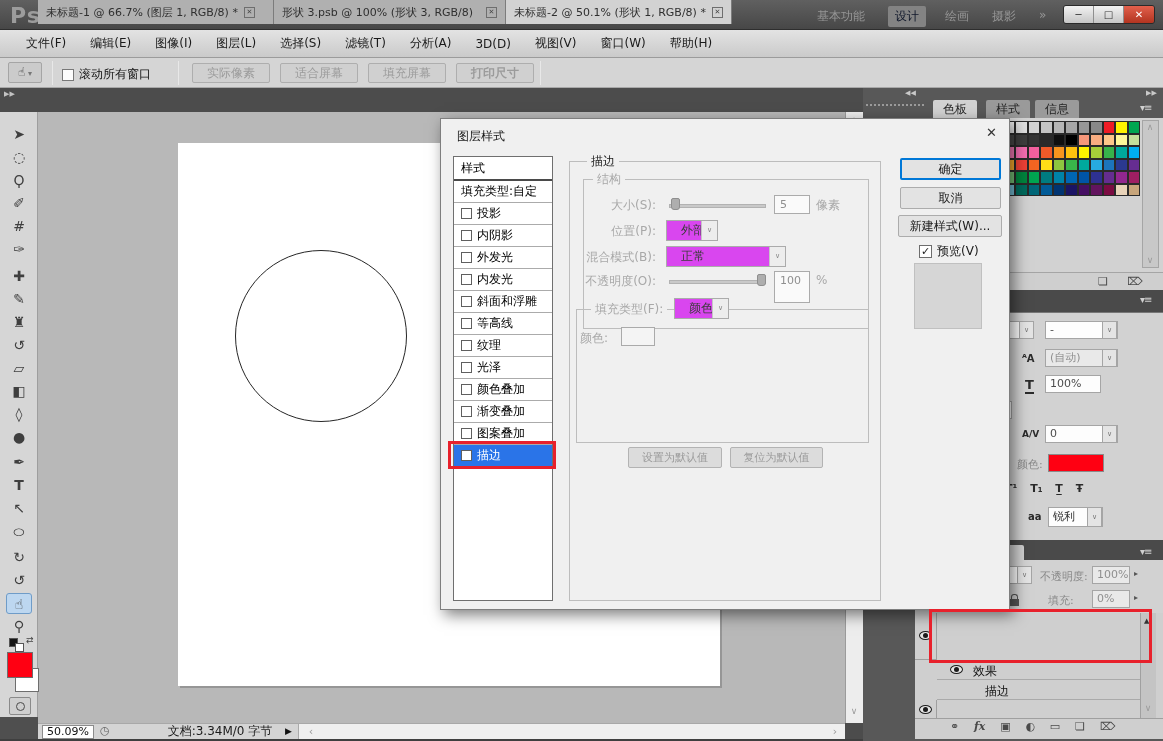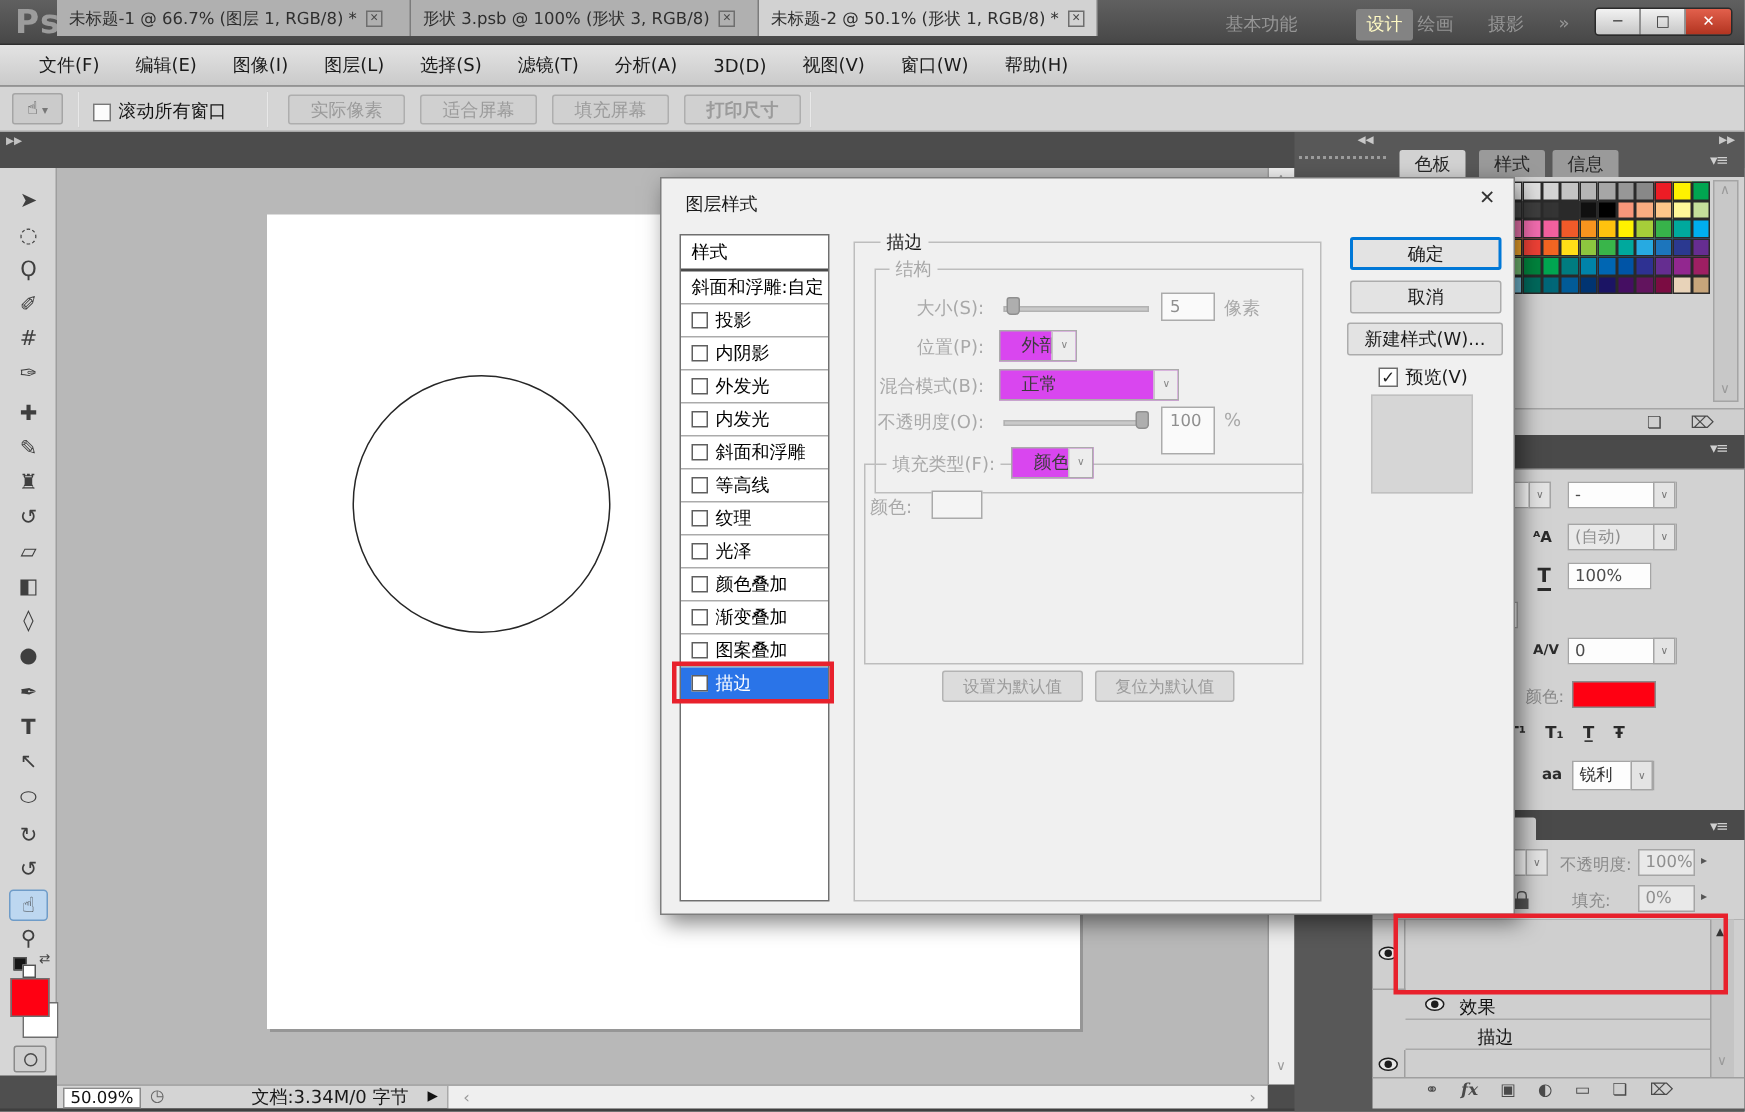--- a/index.html
+++ b/index.html
@@ -7,21 +7,21 @@
   body { font-family:"DejaVu Sans","Liberation Sans",sans-serif; font-size:12px; background:#4c4c4c; position:relative; }
   .abs { position:absolute; }
 
   
   #titlebar { left:0; top:0; width:1163px; height:30px; background:linear-gradient(#606060,#474747); border-bottom:1px solid #2e2e2e; }
   #ps-logo { left:10px; top:3px; font-size:22px; font-weight:bold; color:#9c9c9c; letter-spacing:1px; }
   .tb-mini { top:7px; height:17px; padding:0 5px; line-height:15px; font-size:10px; color:#4b4b4b; background:#5e5e5e; border:1px solid #4a4a4a; border-radius:2px; }
   .tb-ico { top:7px; color:#b2b2b2; font-size:12px; }
   .tb-zoom { color:#868686; font-size:11px; }
   .ws { top:6px; font-size:12px; color:#969696; padding:2px 7px; }
-  .ws.active { background:#838383; color:#fef9c3; border-radius:2px;margin-left:16px; }
+  .ws.active { background:#838383; color:#0f172a; border-radius:2px; }
   #win-controls { right:8px; top:5px; height:19px; display:flex; border:1px solid #2a2a2a; border-radius:3px; overflow:hidden; }
   .winbtn { width:30px; height:17px; background:linear-gradient(#f2f2f2,#c6c6c6); color:#333; font-size:10px; line-height:17px; text-align:center; border-right:1px solid #8f8f8f; }
   .winbtn.close { background:linear-gradient(#e2604c,#b23420); color:#fff; font-weight:bold; border-right:none; }
 
   
   #menubar { left:0; top:30px; width:1163px; height:28px; background:linear-gradient(#e3e3e3,#cacaca); border-bottom:1px solid #9b9b9b; display:flex; align-items:center; padding-left:14px; }
   .menu-item { color:#1a1a1a; padding:4px 12px; white-space:nowrap; }
 
   
   #optionsbar { left:0; top:58px; width:1163px; height:30px; background:#d5d5d5; border-bottom:1px solid #a8a8a8; }
@@ -183,21 +183,21 @@
   <div class="abs vsep" style="left:540px;" data-name="separator"></div>
 </div>
 
 <div class="abs" id="tabbar" data-name="document-tab-bar"></div>
 <div class="abs" id="toolbar-grip" data-name="toolbar-collapse-icon">▶▶</div>
 <div class="abs" id="tab-strip" data-name="document-tabs">
   <div class="doc-tab" style="width:236px;" data-name="doc-tab-untitled-1">
     <span data-name="doc-tab-label">未标题-1 @ 66.7% (图层 1, RGB/8) *</span>
     <span class="tab-close" data-name="tab-close-icon">✕</span>
   </div>
-  <div class="doc-tab" style="width:232px;" data-name="doc-tab-shape3">
+  <div class="doc-tab" style="width:232px;justify-content:space-between;" data-name="doc-tab-shape3">
     <span data-name="doc-tab-label">形状 3.psb @ 100% (形状 3, RGB/8)</span>
     <span class="tab-close" data-name="tab-close-icon">✕</span>
   </div>
   <div class="doc-tab active" style="width:226px;" data-name="doc-tab-untitled-2">
     <span data-name="doc-tab-label">未标题-2 @ 50.1% (形状 1, RGB/8) *</span>
     <span class="tab-close" data-name="tab-close-icon">✕</span>
   </div>
 </div>
 
 <div class="abs" id="toolbar" data-name="tool-palette">
@@ -453,21 +453,21 @@
 </div>
 
 <div class="abs" id="dialog" data-name="layer-style-dialog">
   <span class="abs" id="dlg-title" data-name="dialog-title">图层样式</span>
   <span class="abs" id="dlg-close" data-name="dialog-close-icon">✕</span>
 
   <div class="abs" id="styles-list" data-name="styles-list">
     <div id="styles-header" data-name="styles-list-header">样式</div>
     <div id="styles-rows">
         <div class="style-row" data-name="style-item-混合选项:自定">
-          <span data-name="style-item-label">斜面和浮雕:自定</span>
+          <span data-name="style-item-label">填充类型:自定</span>
         </div>
         <div class="style-row" data-name="style-item-投影">
           <span class="cb" data-name="style-checkbox"></span>
           <span data-name="style-item-label">投影</span>
         </div>
         <div class="style-row" data-name="style-item-内阴影">
           <span class="cb" data-name="style-checkbox"></span>
           <span data-name="style-item-label">内阴影</span>
         </div>
         <div class="style-row" data-name="style-item-外发光">

